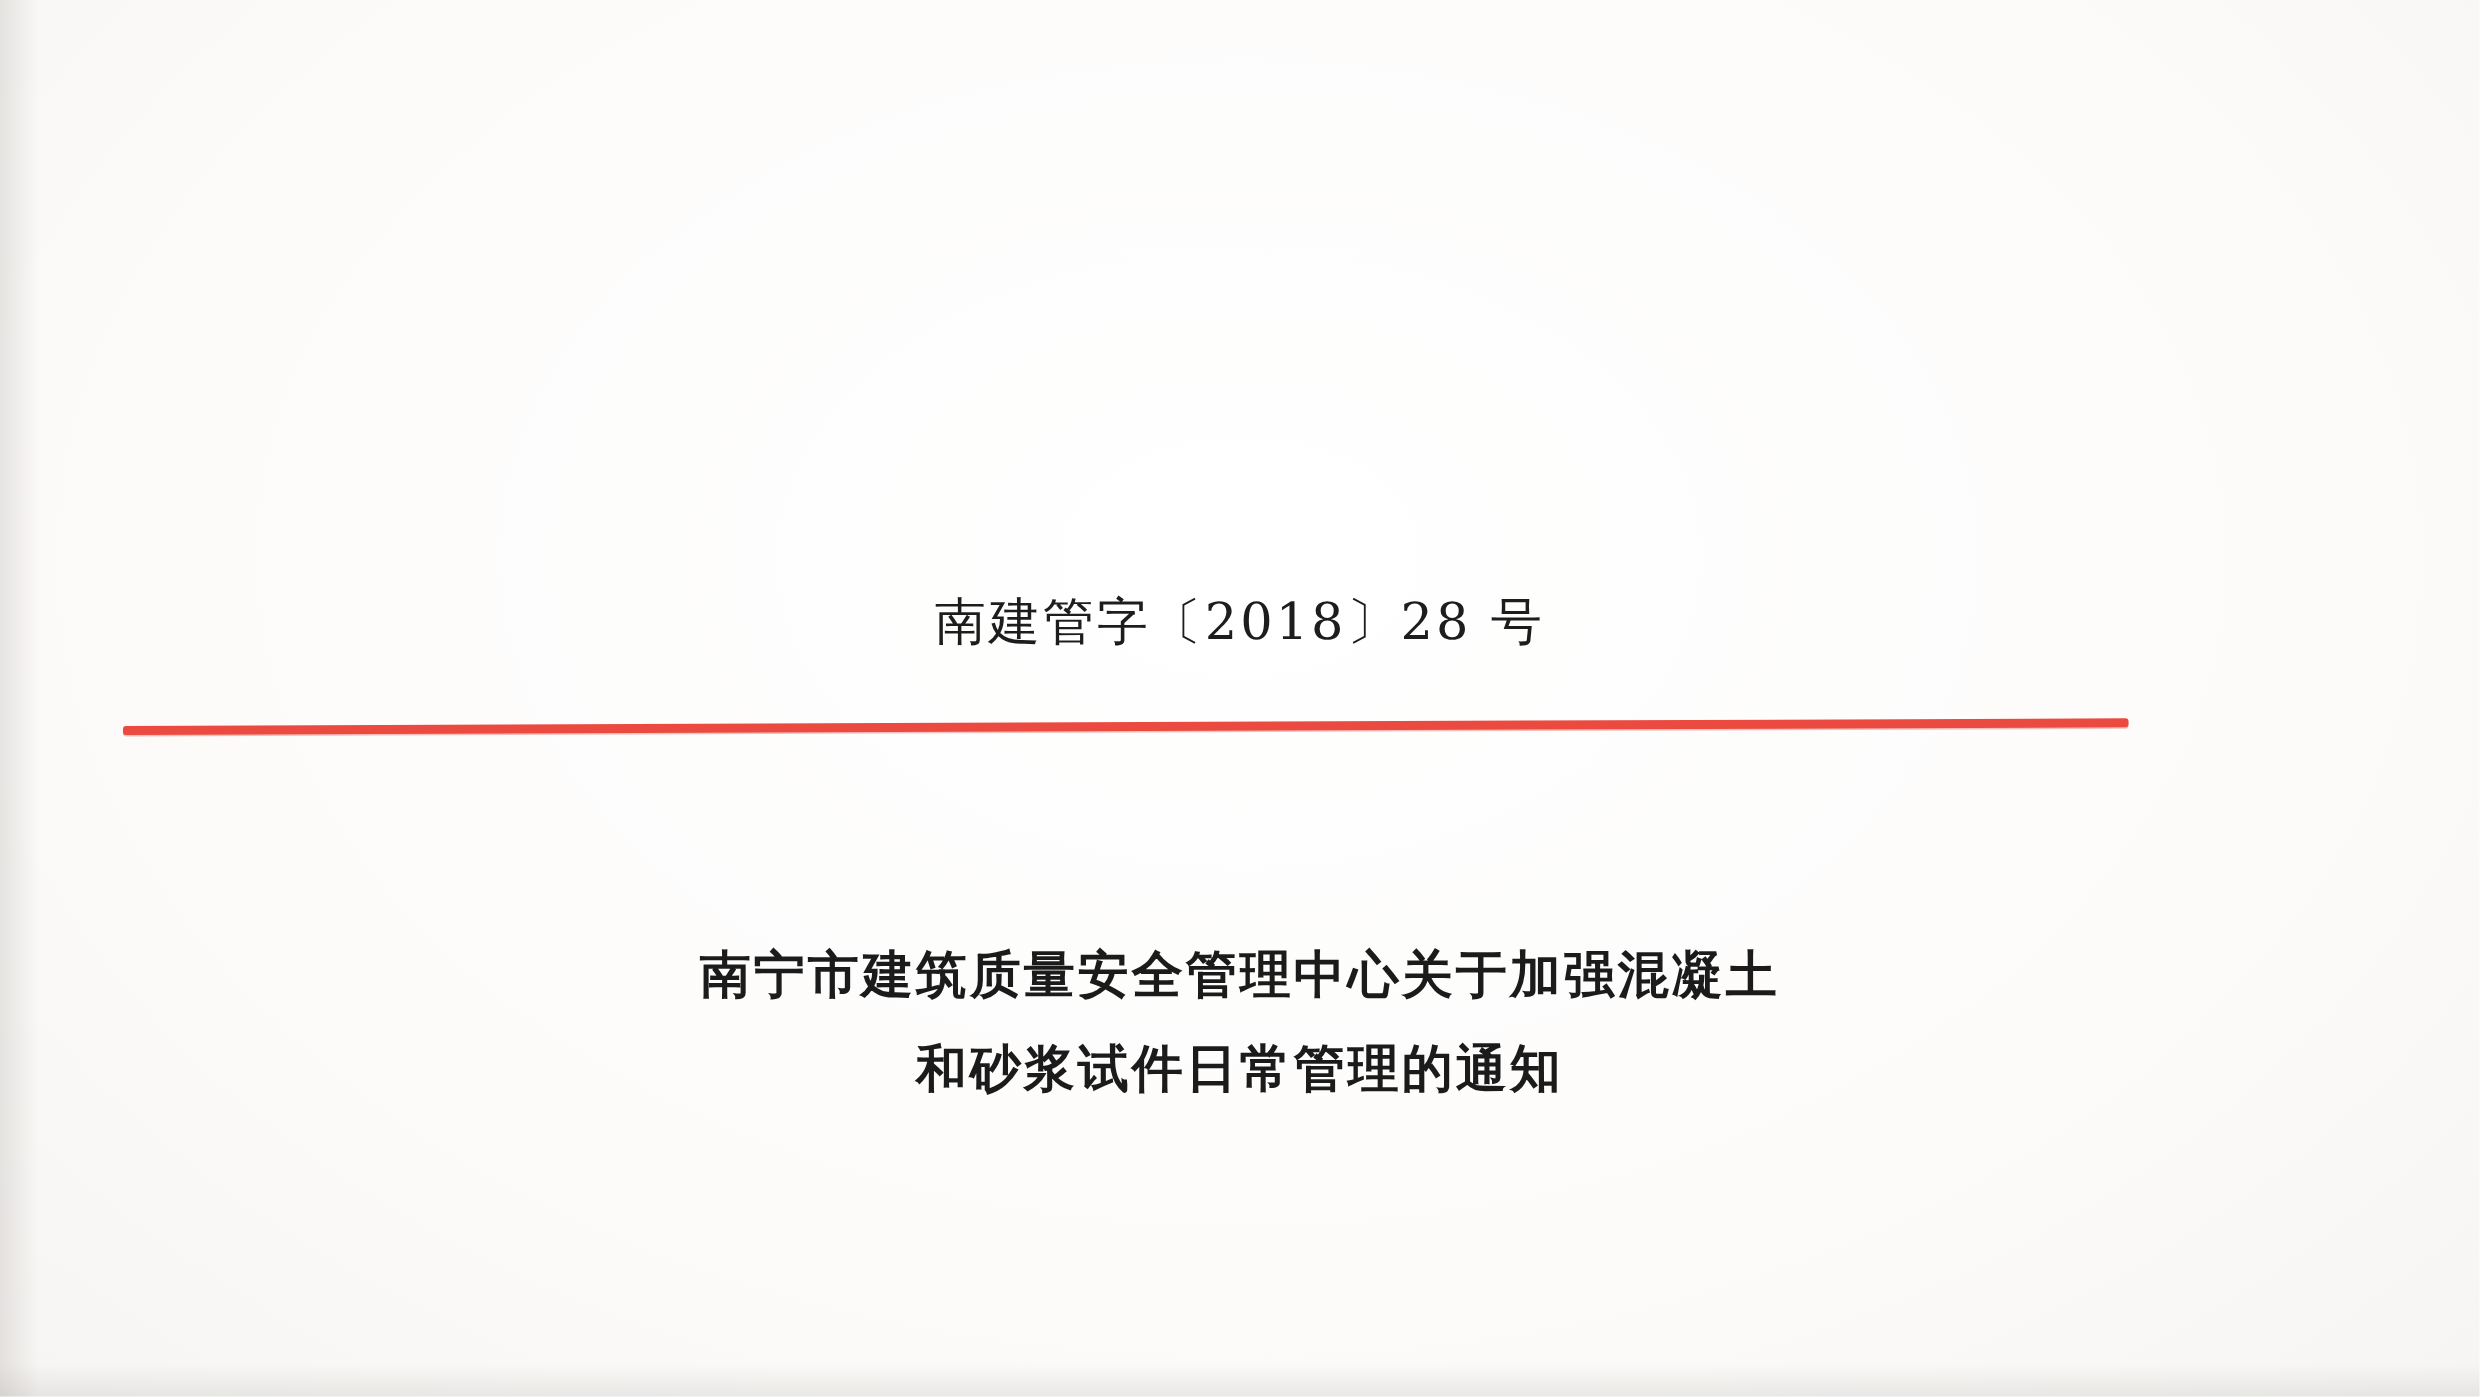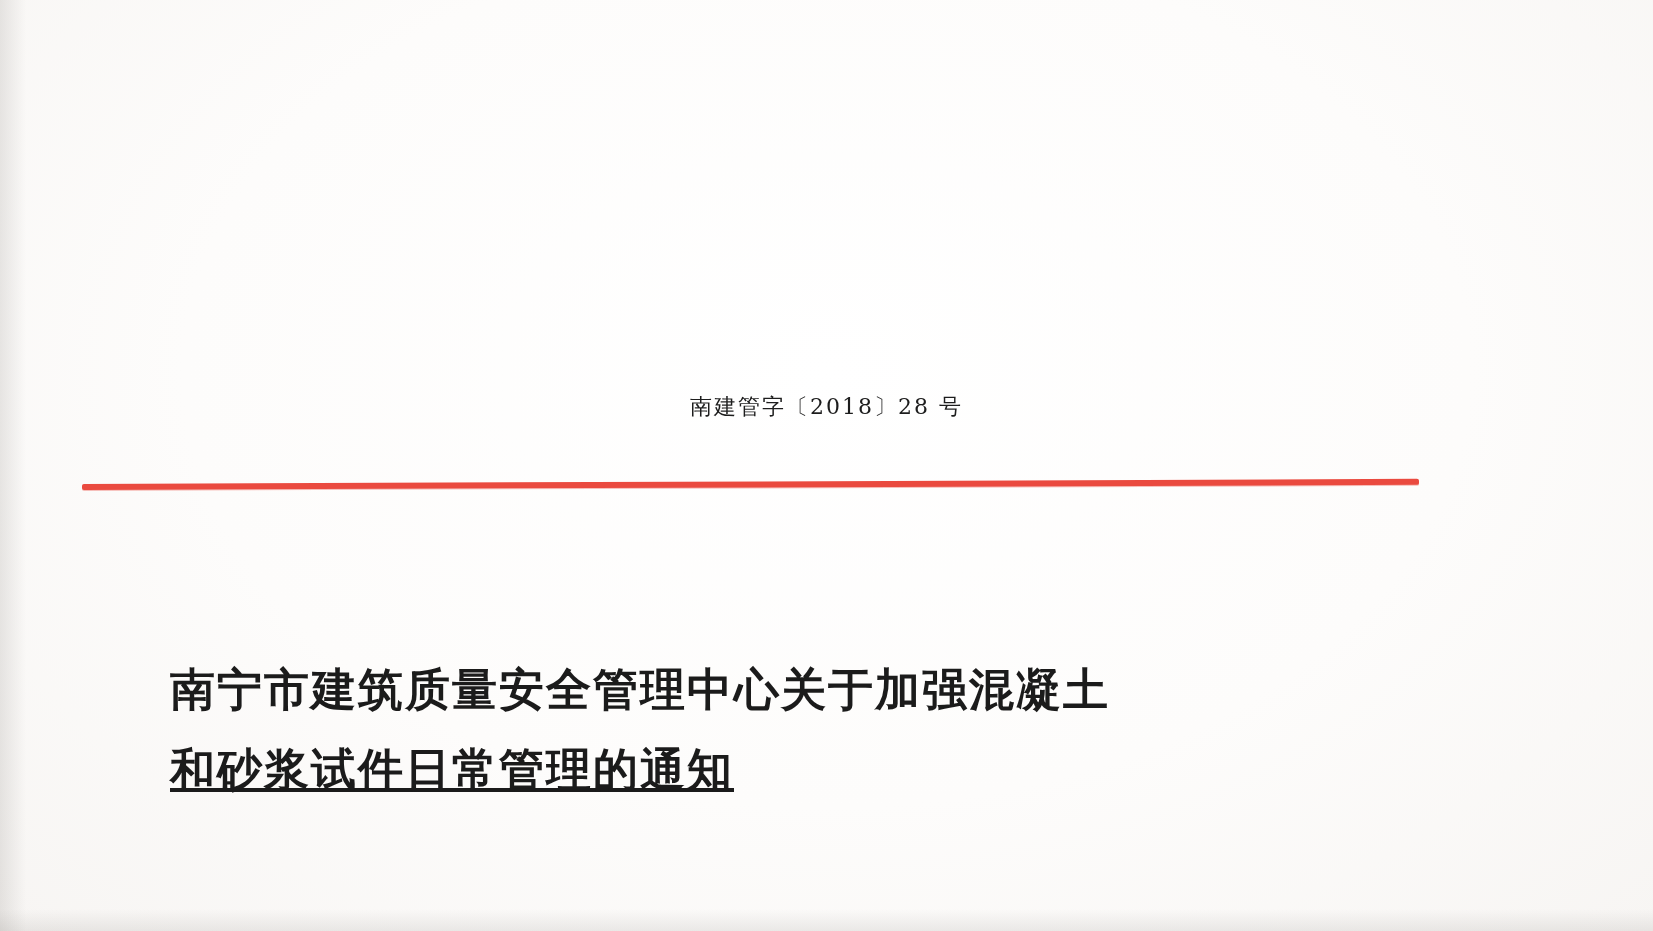--- a/index.html
+++ b/index.html
@@ -59,21 +59,21 @@
   }
 
   .doc-number {
     position: absolute;
     top: 392px;
     left: 0;
     right: 0;
     text-align: center;
     color: #1d1d1d;
     font-family: "DejaVu Serif", "Liberation Serif", serif;
-    font-size: 22px;
+    font-size: 34px;
     letter-spacing: 2px;
     white-space: nowrap;
   }
 
   .red-rule {
     position: absolute;
     top: 484px;
     left: 82px;
     width: 1337px;
     height: 6px;
@@ -83,35 +83,34 @@
     
     transform: rotate(-0.22deg);
     transform-origin: left center;
   }
 
   .title {
     position: absolute;
     top: 624px;
     left: 170px;
     right: 170px;
+    text-align: center;
     color: #1b1b1b;
     font-family: "DejaVu Serif", "Liberation Serif", serif;
     font-weight: bold;
-    font-size: 45px;
+    font-size: 34px;
     line-height: 1.55;
     letter-spacing: 2px;
-    margin-top: 31px;
   }
   .title .line {
     display: block;
     white-space: nowrap;
   }
   .title .line-2 {
     margin-top: 10px;
-    text-decoration: underline;
   }
 </style>
 </head>
 <body>
 
 <div class="page">
 
 
   <div class="doc-number">南建管字〔2018〕28 号</div>
 

